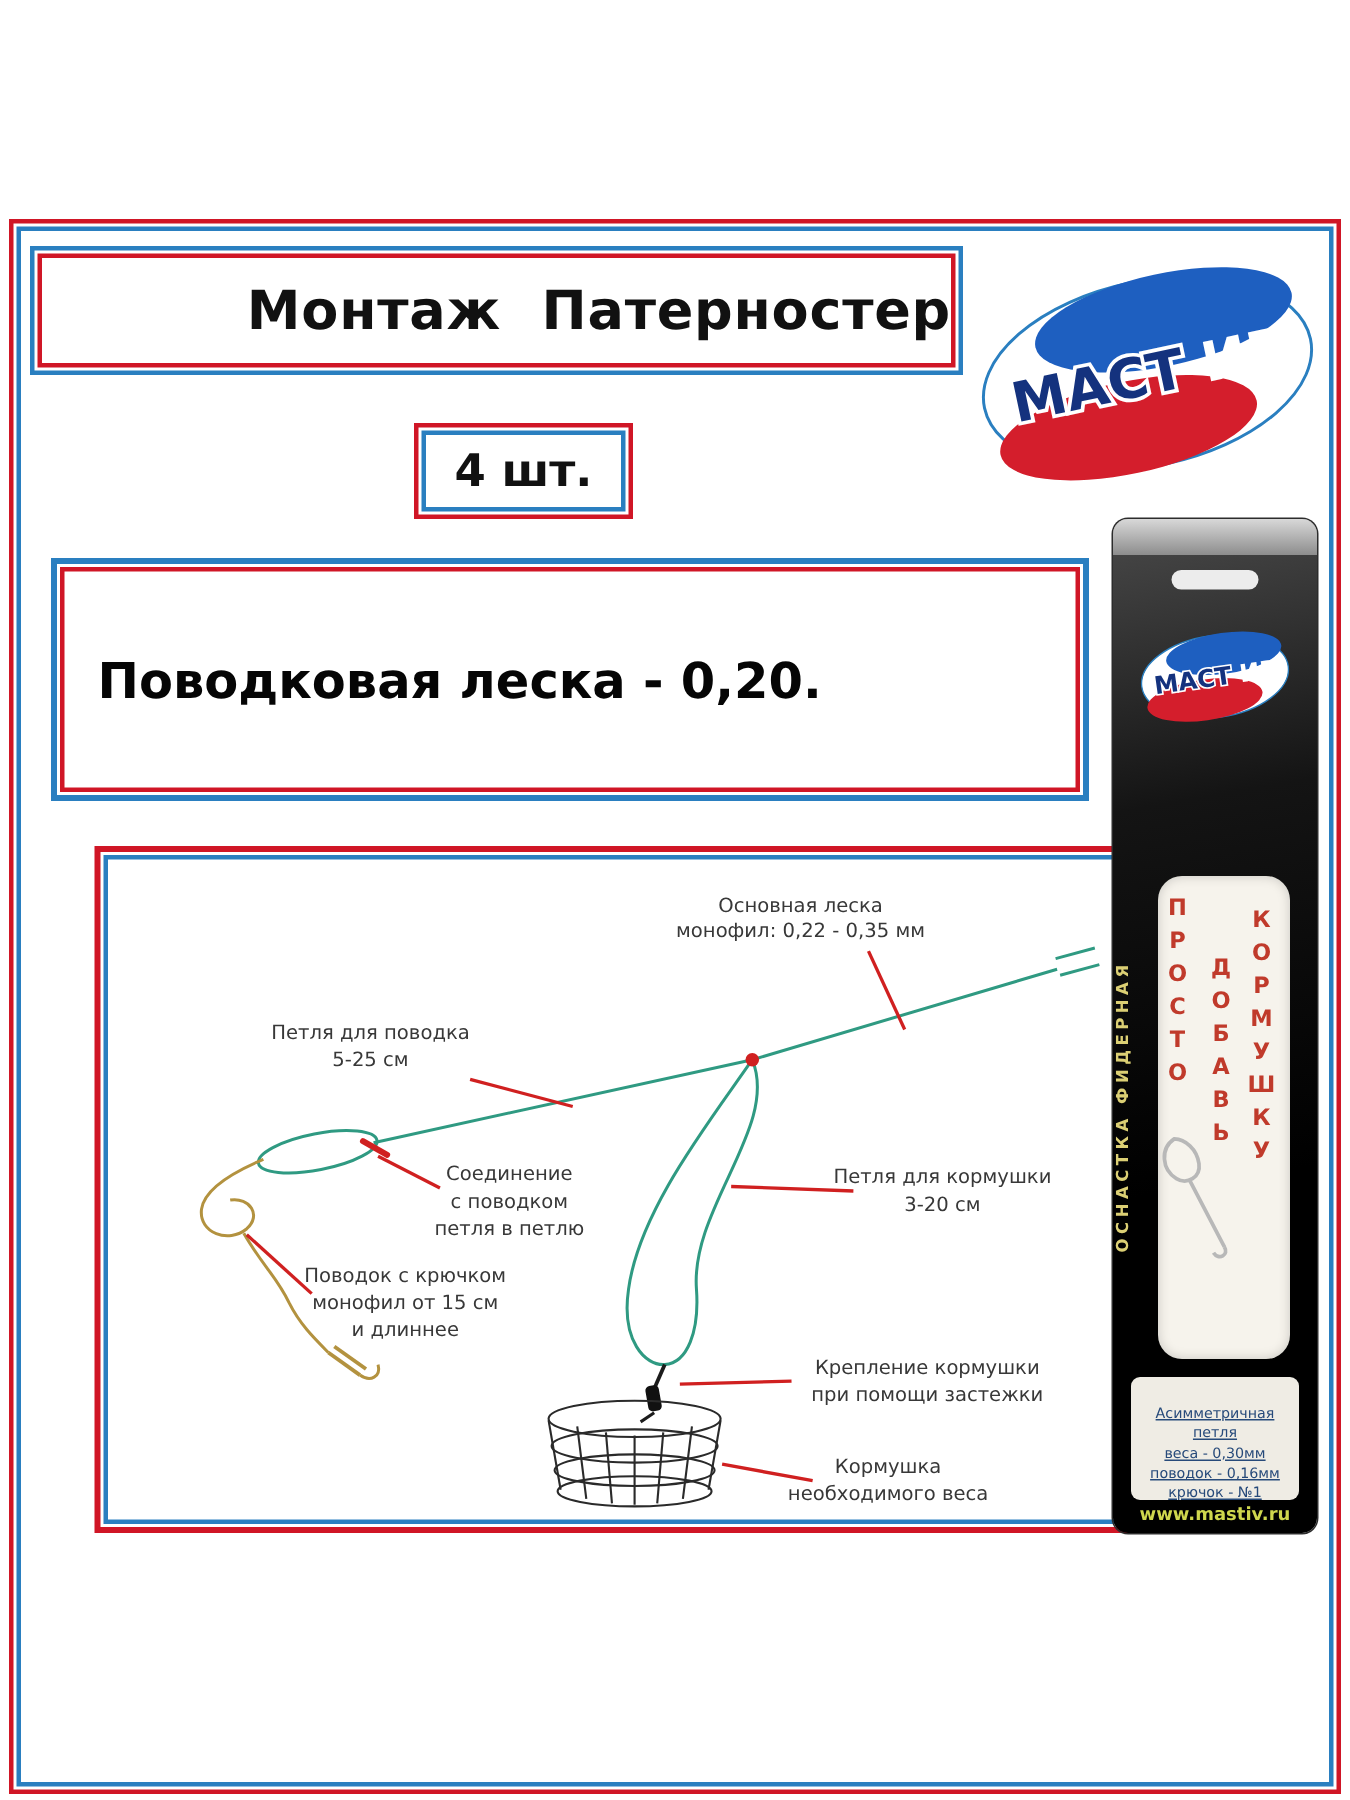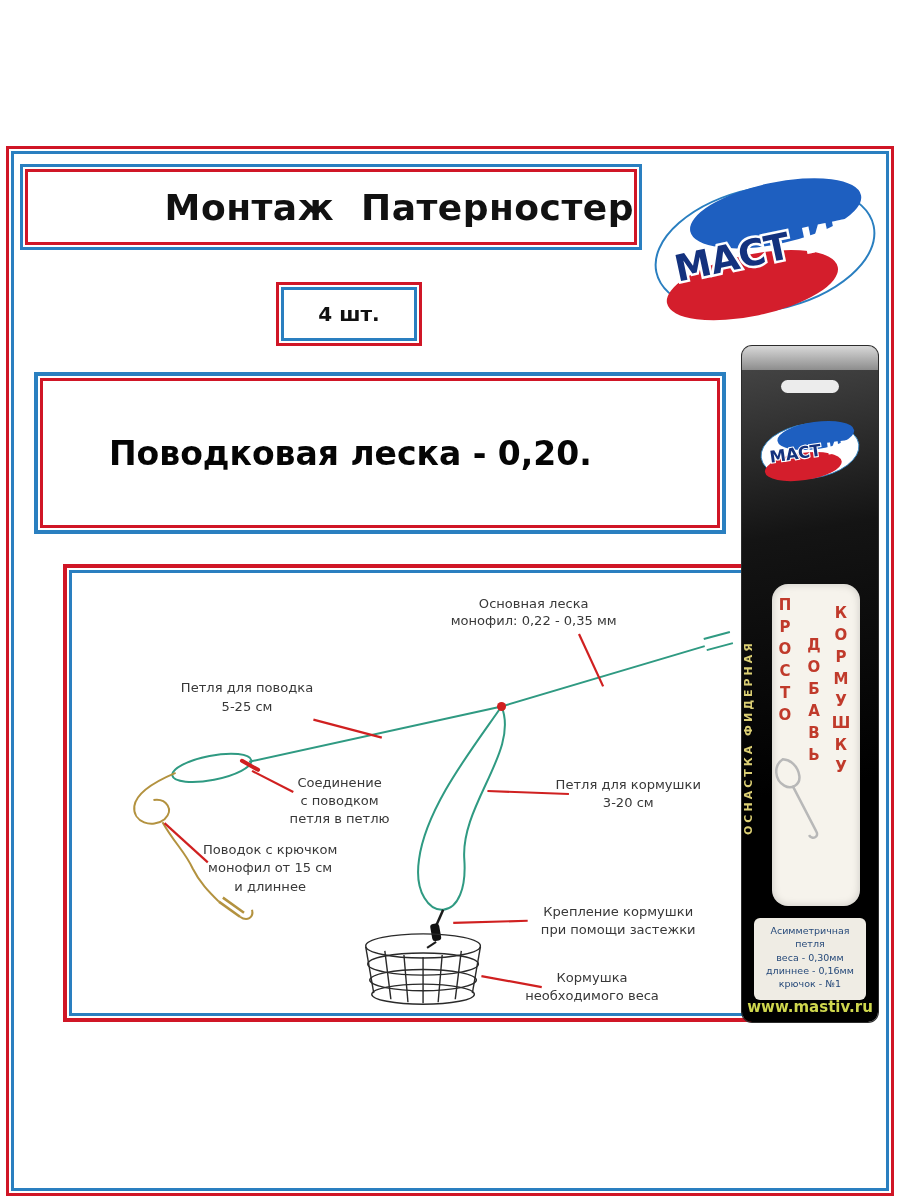--- a/index.html
+++ b/index.html
@@ -11,26 +11,26 @@
   .frame-inner{position:absolute;inset:2px;border:3px solid #2a7fc0;}
 
   
   .title-box{position:absolute;left:20px;top:164px;width:616px;height:80px;border:3px solid #2a7fc0;background:#fff;z-index:3;}
   .title-box .inner{position:absolute;inset:2px;border:3px solid #d01626;display:flex;align-items:center;justify-content:flex-end;}
   .title-text{font-size:36px;font-weight:bold;word-spacing:14px;letter-spacing:.5px;}
 
   
   .qty-box{position:absolute;left:276px;top:282px;width:140px;height:58px;border:3px solid #d01626;background:#fff;z-index:3;}
   .qty-box .inner{position:absolute;inset:2px;border:3px solid #2a7fc0;display:flex;align-items:center;justify-content:center;}
-  .qty-text{font-size:20px;font-weight:bold;}
+  .qty-text{font-size:30px;font-weight:bold;}
 
   
   .specs-box{position:absolute;left:34px;top:372px;width:684px;height:154px;border:4px solid #2a7fc0;background:#fff;z-index:3;}
   .specs-box .inner{position:absolute;inset:2px;border:3px solid #d01626;display:flex;flex-direction:column;justify-content:space-around;padding:10px 22px;}
-  .spec-line{font-size:33px;font-weight:bold;color:#050505;margin-left:44px;}
+  .spec-line{font-size:33px;font-weight:bold;color:#050505;}
 
   
   .diagram-box{position:absolute;left:34px;top:564px;width:692px;height:450px;border:4px solid #d01626;background:#fff;z-index:3;margin-left:29px;}
   .diagram-box .inner{position:absolute;inset:2px;border:3px solid #2a7fc0;background:#fff;}
   svg.rig{position:absolute;inset:4px;width:calc(100% - 8px);height:calc(100% - 8px);}
   svg.rig text{font-family:"DejaVu Sans","Liberation Sans",sans-serif;font-size:13px;fill:#383838;}
 
   
   .logo-main{position:absolute;left:646px;top:172px;width:238px;height:154px;transform:rotate(-4deg);z-index:3;}
   .logo-svg{width:100%;height:100%;}
@@ -43,22 +43,22 @@
   .pack-logo{position:absolute;left:15px;top:72px;width:106px;height:66px;}
   .pack-side{position:absolute;left:0px;top:212px;width:18px;height:360px;writing-mode:vertical-rl;transform:rotate(180deg);
              font-size:11px;font-weight:bold;color:#dbcf74;letter-spacing:3px;text-align:center;}
   .pack-strip{position:absolute;left:30px;top:238px;width:88px;height:322px;background:#f6f3ec;border-radius:16px;
               box-shadow:inset 0 0 8px rgba(0,0,0,.18);}
   .vword{position:absolute;writing-mode:vertical-rl;text-orientation:upright;font-weight:bold;color:#c03a2b;
          font-size:15px;letter-spacing:4px;line-height:1;}
   .w1{left:5px;top:12px}.w2{left:34px;top:52px}.w3{left:61px;top:20px}
   .snap{position:absolute;left:-2px;top:168px;width:46px;height:96px;transform:rotate(-14deg);}
   .pack-label{position:absolute;left:12px;top:572px;width:112px;height:82px;background:#efece4;border-radius:6px;
-              font-size:9.5px;color:#274a7a;text-align:center;padding-top:6px;line-height:1.4;box-sizing:border-box;}
-  .pack-site{position:absolute;left:0;right:0;bottom:6px;text-align:center;color:#cfd74d;font-size:15px;font-weight:bold;}
+              font-size:9.5px;color:#274a7a;text-align:center;padding-top:18px;line-height:1.4;box-sizing:border-box;text-decoration:underline;}
+  .pack-site{position:absolute;left:0;right:0;bottom:6px;text-align:center;color:#cfd74d;font-size:12px;font-weight:bold;}
 </style>
 </head>
 <body>
 
 <div class="page">
 
   <div class="frame-outer">
     <div class="frame-inner"></div>
   </div>
 
@@ -199,20 +199,20 @@
       <svg class="snap" viewBox="0 0 46 96">
         <path d="M23,6 C12,10 10,24 18,32 C24,38 34,35 35,26 C36,16 30,8 23,6 Z" fill="none" stroke="#b8b8b8" stroke-width="2.5"></path>
         <path d="M26,34 L38,84 M38,84 c2,6 -6,8 -8,2" fill="none" stroke="#b8b8b8" stroke-width="2.5"></path>
       </svg>
     </div>
 
     <div class="pack-label">
       <div>Асимметричная</div>
       <div>петля</div>
       <div>веса - 0,30мм</div>
-      <div>длиннее - 0,16мм</div>
+      <div>поводок - 0,16мм</div>
       <div>крючок - №1</div>
     </div>
 
     <div class="pack-site">www.mastiv.ru</div>
   </div>
 
 </div>
 
 </body></html>

